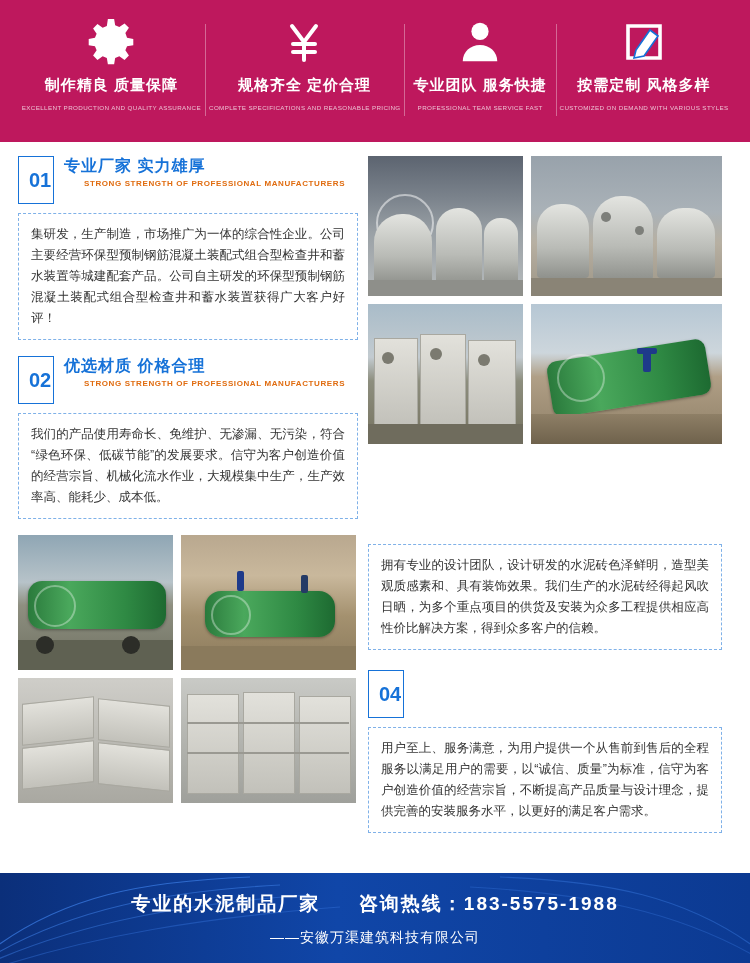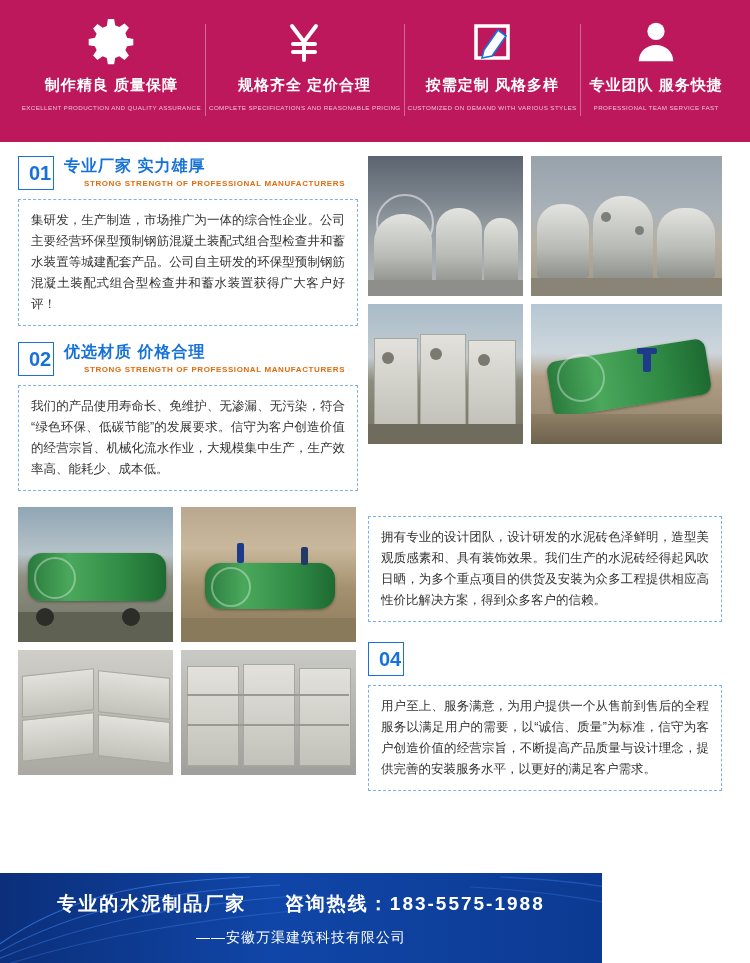--- a/index.html
+++ b/index.html
@@ -50,21 +50,21 @@
     font-size:13px;color:#444;letter-spacing:.5px;
   }
   .brk{position:absolute;width:38px;height:34px;top:38px;}
   .brk.l{left:318px;border-left:2px solid #1672d8;border-top:2px solid #1672d8;border-bottom:2px solid #1672d8;}
   .brk.r{right:318px;border-right:2px solid #1672d8;border-top:2px solid #1672d8;border-bottom:2px solid #1672d8;}
 
   
   .content{padding:0 18px;position:relative;}
 
   .num{
-    width:36px;height:34px;border:1px solid #1672d8;color:#1672d8;
+    width:36px;height:48px;border:1px solid #1672d8;color:#1672d8;
     font-size:20px;font-weight:bold;display:flex;align-items:center;justify-content:center;
     box-sizing:border-box;flex:0 0 36px;padding-left:8px;
   }
   .heads{margin-left:10px;}
   .h-cn{font-size:16px;font-weight:bold;color:#1672d8;letter-spacing:1px;line-height:20px;}
   .h-en{font-size:8px;color:#e06c10;letter-spacing:.6px;margin-top:3px;font-weight:bold;padding-left:20px;}
   .hdr{display:flex;align-items:flex-start;}
 
   .desc{
     border:1px dashed #7fb1e8;padding:10px 12px;margin-top:9px;
@@ -96,21 +96,21 @@
   .pipe{position:absolute;background:linear-gradient(180deg,#e3e4e0,#b9bbb6 60%,#8f918c);border-radius:6px;}
   .slab{position:absolute;background:linear-gradient(180deg,#e2e1db,#c2c1ba);border:1px solid #a9a8a0;}
   .person{position:absolute;background:#1e3a8a;border-radius:2px;}
 
   .blockB{display:flex;gap:10px;margin-top:16px;}
   .bLeft{width:340px;display:flex;flex-direction:column;gap:8px;}
   .bRight{width:354px;}
 
   
   .footer{
-    position:absolute;left:0;bottom:0;width:602px;height:90px;
+    position:absolute;left:0;bottom:0;width:750px;height:90px;
     background:linear-gradient(90deg,#0b2f7a 0%,#1046a8 45%,#0c3a92 100%);
     overflow:hidden;
   }
   .footer svg.waves{position:absolute;left:0;top:0;}
   .f-line1{
     position:relative;text-align:center;color:#fff;font-size:19px;font-weight:bold;
     letter-spacing:2px;padding-top:18px;
   }
   .f-line1 .tel{color:#fff;}
   .f-line2{
@@ -143,39 +143,39 @@
           <path d="M13 34 H35"></path>
           <path d="M24 24 V42"></path>
         </svg>
       </div>
       <div class="tb-cn">规格齐全 定价合理</div>
       <div class="tb-en">COMPLETE SPECIFICATIONS AND REASONABLE PRICING</div>
     </div>
 
     <div class="tb-item">
       <div class="tb-icon">
+        <svg width="46" height="50" viewBox="0 0 48 48" fill="#ffffff">
+          <circle cx="24" cy="13" r="9"></circle>
+          <path d="M6 44c0-10 8-17 18-17s18 7 18 17z"></path>
+        </svg>
+      </div>
+      <div class="tb-cn">专业团队 服务快捷</div>
+      <div class="tb-en">PROFESSIONAL TEAM SERVICE FAST</div>
+    </div>
+
+    <div class="tb-item">
+      <div class="tb-icon">
         <svg width="48" height="50" viewBox="0 0 48 48" fill="none" stroke="#ffffff" stroke-width="3.6">
           <path d="M8 8 H40 V40 H8 Z"></path>
           <path d="M16 32 L30 12 L38 18 L24 38 L14 40 Z" fill="#ffffff" stroke="none"></path>
           <path d="M16 32 L30 12 L38 18 L24 38 L14 40 Z" stroke="#1672d8" stroke-width="1.6"></path>
         </svg>
       </div>
       <div class="tb-cn">按需定制 风格多样</div>
       <div class="tb-en">CUSTOMIZED ON DEMAND WITH VARIOUS STYLES</div>
-    </div>
-
-    <div class="tb-item">
-      <div class="tb-icon">
-        <svg width="46" height="50" viewBox="0 0 48 48" fill="#ffffff">
-          <circle cx="24" cy="13" r="9"></circle>
-          <path d="M6 44c0-10 8-17 18-17s18 7 18 17z"></path>
-        </svg>
-      </div>
-      <div class="tb-cn">专业团队 服务快捷</div>
-      <div class="tb-en">PROFESSIONAL TEAM SERVICE FAST</div>
     </div>
   </div>
 
 
   <div class="content">
 
     <div class="blockA">
 
       <div class="leftcol">
 

